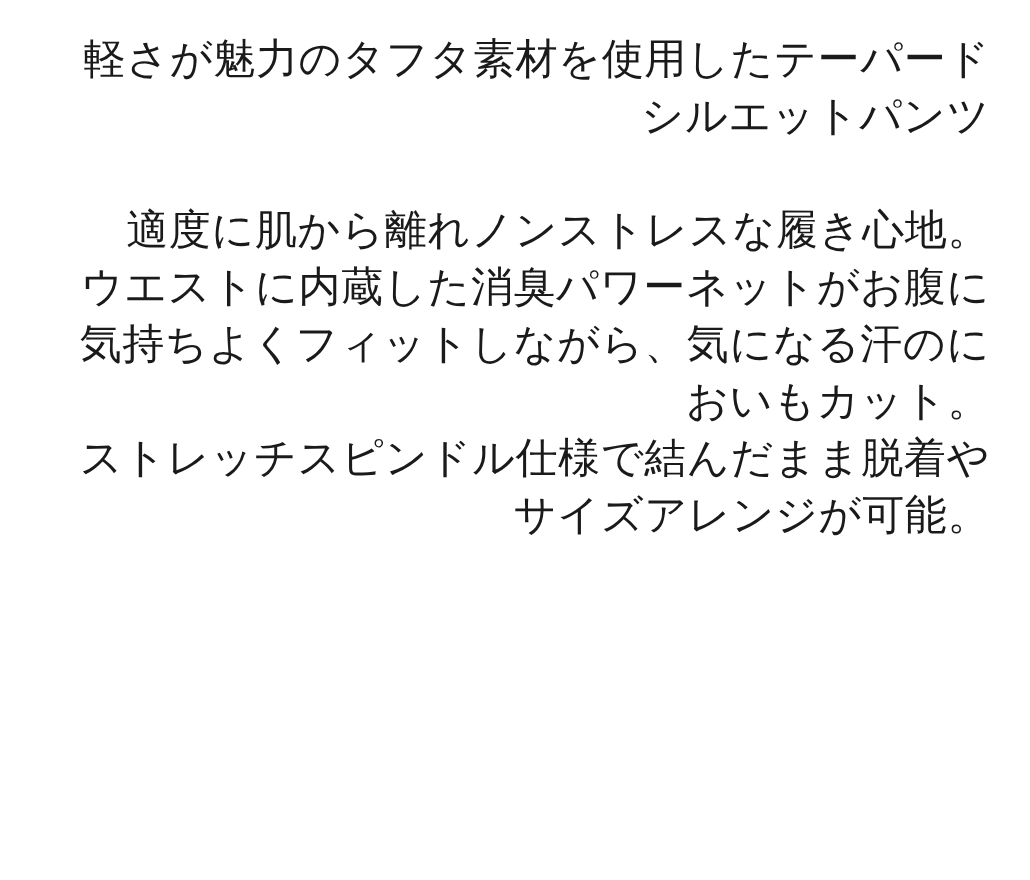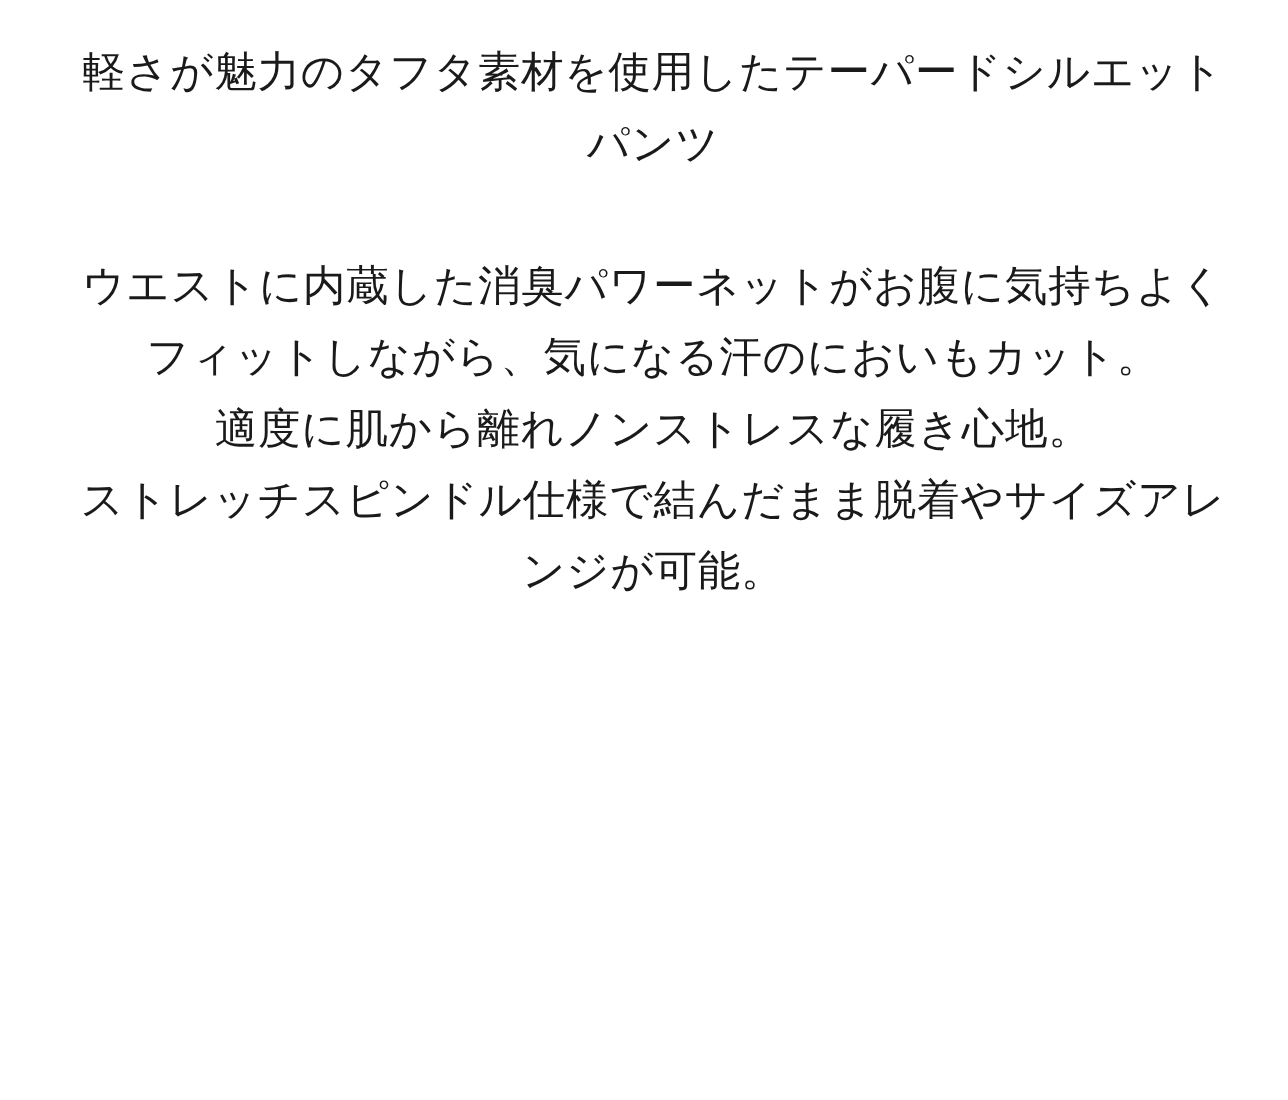--- a/index.html
+++ b/index.html
@@ -11,25 +11,25 @@
     width: 1030px;
     height: 880px;
     background: #ffffff;
     overflow: hidden;
   }
   .desc {
     box-sizing: border-box;
     width: 100%;
     padding: 30px 40px 0 55px;
     font-family: "Liberation Sans", "DejaVu Sans", sans-serif;
-    font-size: 34px;
+    font-size: 42px;
     letter-spacing: 0.6px;
     line-height: 57px;
     color: #1a1a1a;
-    text-align: center;
+    text-align: right;
     word-break: normal;
     line-break: loose;
     overflow-wrap: break-word;
   }
   .desc p {
     margin: 0;
     padding: 0;
   }
   .section {
     margin-top: 57px; 
@@ -37,19 +37,19 @@
 </style>
 </head>
 <body>
 
 <div class="page" style="background: rgb(255, 255, 255);">
   <div class="desc" style="color: rgb(26, 26, 26);">
 
     <p>軽さが魅力のタフタ素材を使用したテーパードシルエットパンツ</p>
 
     <div class="section">
+      <p>適度に肌から離れノンストレスな履き心地。</p>
       <p>ウエストに内蔵した消臭パワーネットがお腹に気持ちよくフィットしながら、気になる汗のにおいもカット。</p>
-      <p>適度に肌から離れノンストレスな履き心地。</p>
       <p>ストレッチスピンドル仕様で結んだまま脱着やサイズアレンジが可能。</p>
     </div>
 
   </div>
 </div>
 
 </body></html>

